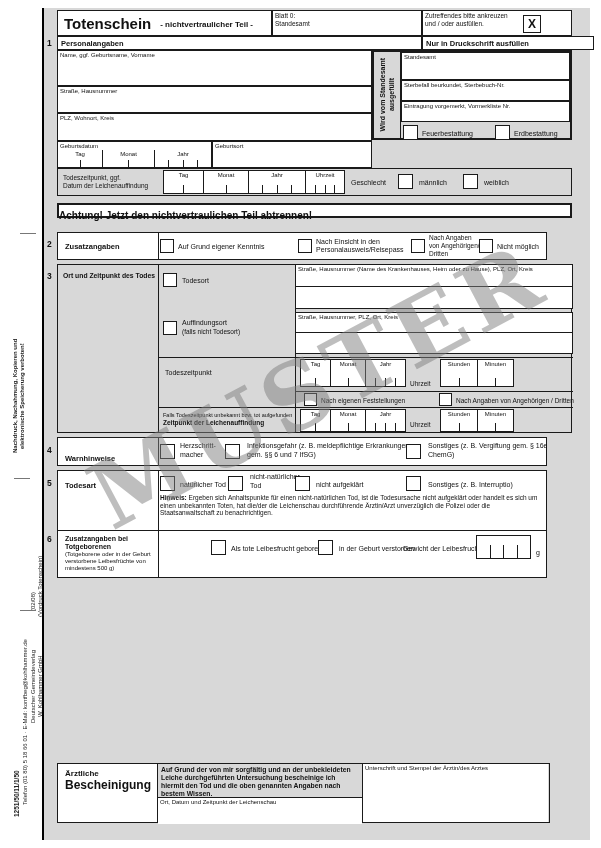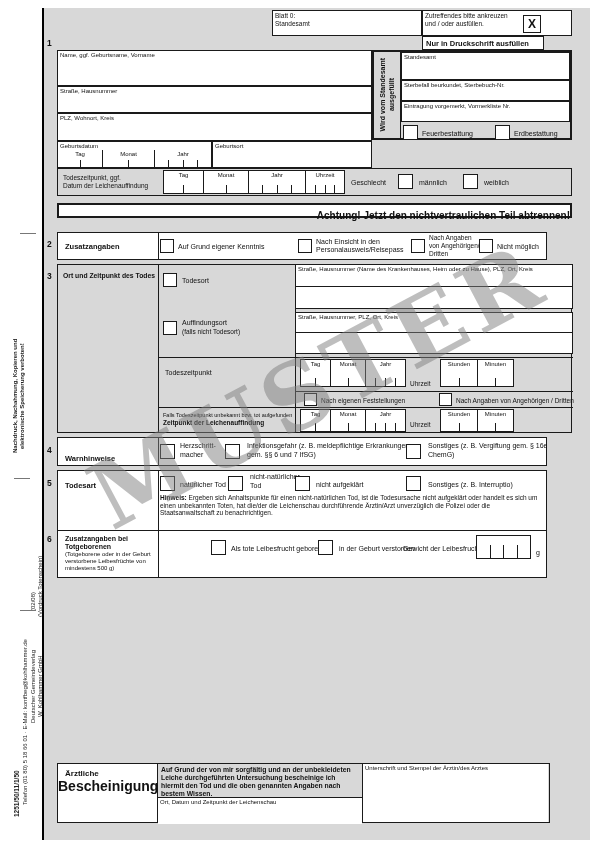--- a/index.html
+++ b/index.html
@@ -45,34 +45,41 @@
   <span class="vt" style="left:30px;top:640px;height:92px">Deutscher Gemeindeverlag</span>
   <span class="vt" style="left:37px;top:648px;height:76px">W. Kohlhammer GmbH</span>
   <span class="vt" style="left:22px;top:612px;height:220px">Telefon (01 80) 5 18 66 01 · E-Mail: kontfbeg@kohlhammer.de</span>
   <span class="vt bold" style="left:13px;top:756px;height:76px;font-size:6.5px">1251/50/11/1/50</span>
   <div class="fold" style="left:20px;top:233px;width:16px"></div>
   <div class="fold" style="left:14px;top:478px;width:16px"></div>
   <div class="fold" style="left:20px;top:610px;width:16px"></div>
 
   <div id="sheet">
 
+    <div class="box" style="left:13px;top:2px;width:215px;height:26px;display:flex;align-items:center">
+      <span class="bold" style="font-size:15px;padding-left:6px">Totenschein</span>
+      <span class="bold" style="font-size:8px;padding-left:9px;padding-top:3px">- nichtvertraulicher Teil -</span>
+    </div>
     <div class="box" style="left:228px;top:2px;width:150px;height:26px">
       <span class="flab" style="font-size:6.5px">Blatt 0:</span>
       <span class="flab" style="font-size:6.5px">Standesamt</span>
     </div>
     <div class="box" style="left:378px;top:2px;width:150px;height:26px">
       <span class="flab" style="font-size:6.5px">Zutreffendes bitte ankreuzen</span>
       <span class="flab" style="font-size:6.5px">und / oder ausfüllen.</span>
       <div class="box" style="left:100px;top:4px;width:18px;height:18px;text-align:center;font-size:12px;font-weight:bold;line-height:16px">
         <span>X</span>
       </div>
     </div>
 
     <span class="num" style="top:30px">1</span>
-    <div class="box" style="left:378px;top:28px;width:122px;height:14px">
+    <div class="box" style="left:13px;top:28px;width:365px;height:14px">
+      <span class="bold" style="font-size:7.5px;padding:2px 0 0 3px;display:block">Personalangaben</span>
+    </div>
+    <div class="box" style="left:378px;top:28px;width:172px;height:14px">
       <span class="bold" style="font-size:7.5px;padding:2px 0 0 3px;display:block">Nur in Druckschrift ausfüllen</span>
     </div>
 
     <div class="box" style="left:13px;top:42px;width:315px;height:36px">
       <span class="flab">Name, ggf. Geburtsname, Vorname</span>
     </div>
     <div class="box" style="left:13px;top:78px;width:315px;height:27px">
       <span class="flab">Straße, Hausnummer</span>
     </div>
     <div class="box" style="left:13px;top:105px;width:315px;height:28px">
@@ -167,21 +174,21 @@
             </div>
           </div>
       </div>
       <span class="olab" style="left:293px;top:10px">Geschlecht</span>
       <div class="cb big" style="left:340px;top:5px"></div>
       <span class="olab" style="left:361px;top:10px">männlich</span>
       <div class="cb big" style="left:405px;top:5px"></div>
       <span class="olab" style="left:426px;top:10px">weiblich</span>
     </div>
 
-    <div class="box" style="left:13px;top:195px;width:515px;height:15px;border-width:2px;text-align:right">
+    <div class="box" style="left:13px;top:195px;width:515px;height:15px;border-width:2px;text-align:left">
       <span class="bold" style="font-size:10px;line-height:19px">Achtung! Jetzt den nichtvertraulichen Teil abtrennen!</span>
     </div>
 
     <span class="num" style="top:231px">2</span>
     <div class="box" style="left:13px;top:224px;width:490px;height:28px">
       <div class="vline" style="left:100px;top:0;height:100%"></div>
       <span class="sect" style="left:7px;top:9px;font-size:7.5px">Zusatzangaben</span>
       <div class="cb" style="left:102px;top:6px"></div>
       <span class="olab" style="left:120px;top:10px">Auf Grund eigener Kenntnis</span>
       <div class="cb" style="left:240px;top:6px"></div>
@@ -367,21 +374,21 @@
               <i></i>
             </div>
           </div>
       </div>
       <span class="olab" style="left:478px;top:18px">g</span>
     </div>
 
     <div class="box" style="left:13px;top:755px;width:493px;height:60px;border-width:1.5px;background:#d8d8d8">
       <div style="position:absolute;left:0;top:0;width:100px;height:100%;border-right:1px solid #1a1a1a;background:#fff">
         <span class="sect" style="left:7px;top:5px;font-size:8px;position:absolute">Ärztliche</span>
-        <span class="sect" style="left:0;top:14px;font-size:14px;position:absolute">Bescheinigung</span>
+        <span class="sect" style="left:7px;top:14px;font-size:12px;position:absolute">Bescheinigung</span>
       </div>
       <div style="position:absolute;left:100px;top:0;width:205px;height:100%;border-right:1px solid #1a1a1a">
         <div style="padding:2px 3px;font-size:6.8px;line-height:8px;font-weight:bold">Auf Grund der von mir sorgfältig und an der unbekleideten Leiche durchgeführten Untersuchung bescheinige ich hiermit den Tod und die oben genannten Angaben nach bestem Wissen.</div>
         <div style="position:absolute;left:0;top:33px;width:100%;height:27px;background:#fff;border-top:1px solid #1a1a1a">
           <span class="flab">Ort, Datum und Zeitpunkt der Leichenschau</span>
         </div>
       </div>
       <div style="position:absolute;left:305px;top:0;width:185px;height:100%;background:#fff">
         <span class="flab">Unterschrift und Stempel der Ärztin/des Arztes</span>
       </div>

